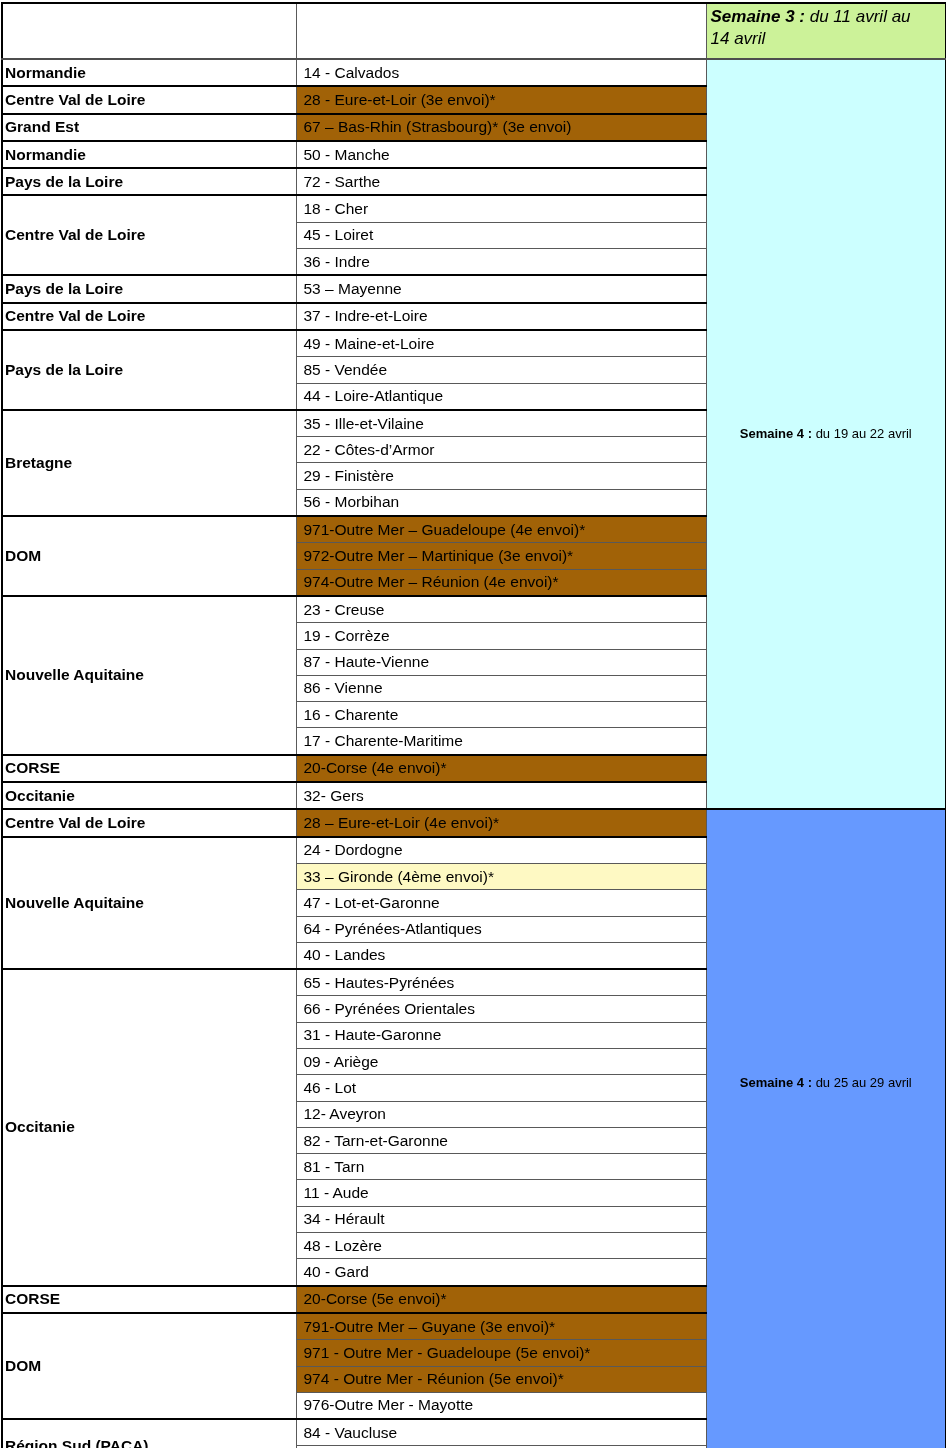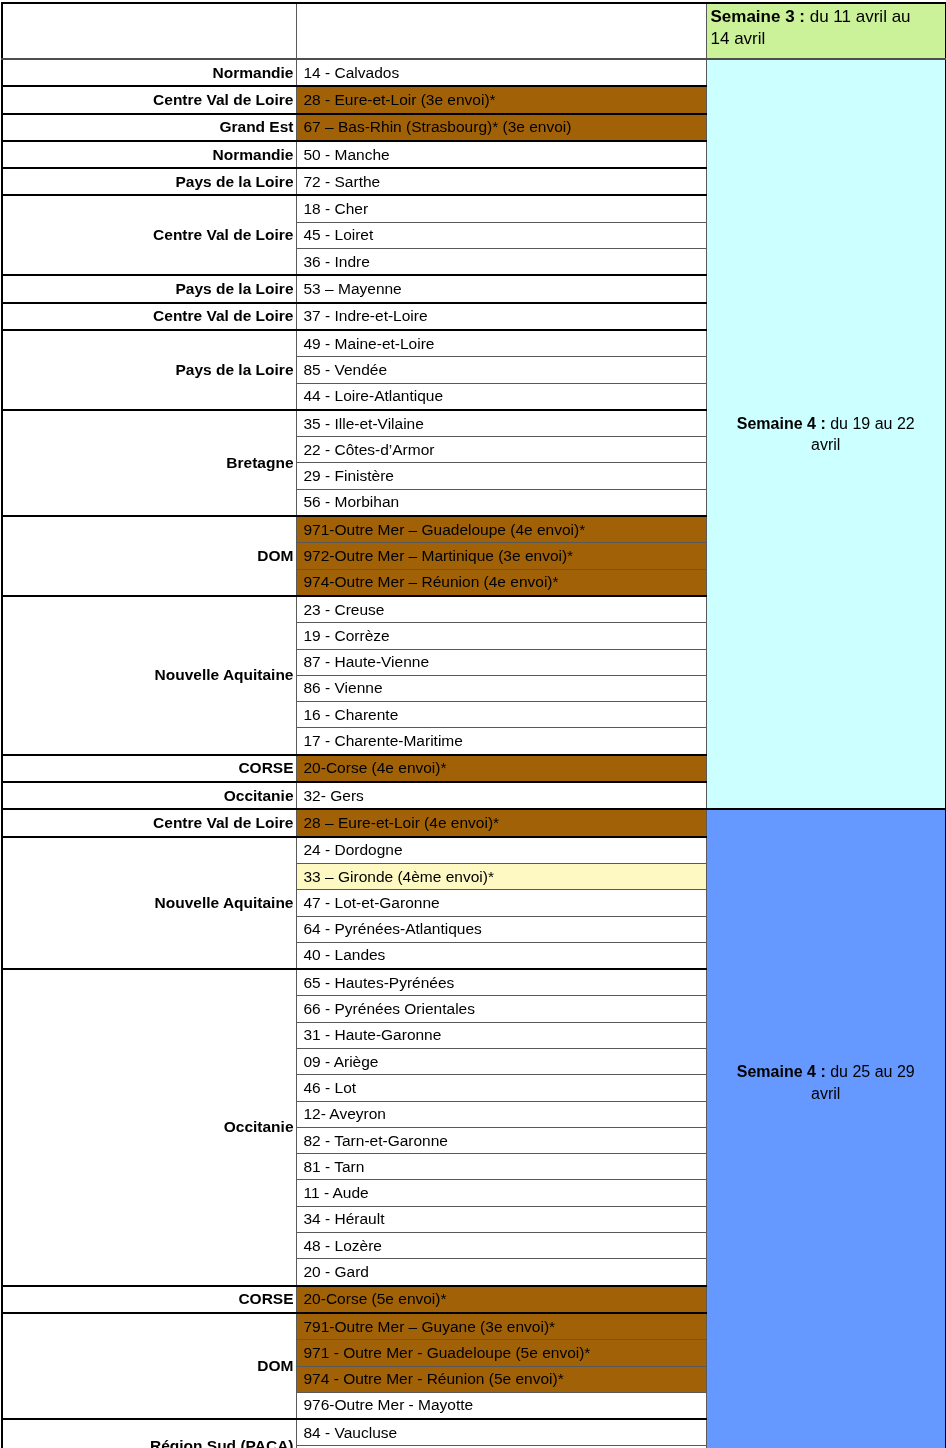--- a/index.html
+++ b/index.html
@@ -1,30 +1,30 @@
 <!DOCTYPE html>
 <html><head>
 <meta charset="utf-8">
 <style>
   html,body { margin:0; padding:0; background:#ffffff; }
   body { width:946px; font-family:"Liberation Sans", sans-serif; color:#000; }
   .wrap { padding:2px 1px; }
   table { border-collapse:collapse; width:944px; table-layout:fixed; border:2px solid #000; }
   td { border:1px solid #595959; overflow:hidden; vertical-align:middle; }
   
-  tr[data-name="header-row"] td { height:50px; border-bottom:2px solid #4d4d4d; background:#fff; }
+  tr[data-name="header-row"] td { height:50px; border-bottom:2px solid #4d4d4d; background:#fff;font-style:italic; }
   td.week-header { vertical-align:top; padding:2px 4px; }
   td.week-header .week-text { max-width:206px; font-size:17px; line-height:1.32; text-align:left; }
   .wk-title { font-weight:bold; }
   
   td.dept-cell { height:25.3px; font-size:15.5px; padding:0 16px 0 7px; white-space:nowrap; }
-  td.region-cell { font-weight:bold; text-align:right; font-size:15.5px; padding:0 2px; }
+  td.region-cell { font-weight:bold; text-align:left; font-size:15.5px; padding:0 2px; }
   td.group-start, tr.group-start td.region-cell, tr.group-start td.dept-cell { border-top:2.5px solid #000; }
   
-  td.week-cell { text-align:center; font-size:16px; border-top:2.5px solid #000; border-left:1px solid #595959; }
+  td.week-cell { text-align:center; font-size:13px; border-top:2.5px solid #000; border-left:1px solid #595959; }
   td.week-cell .week-text { width:195px; margin:0 auto; line-height:1.35; }
   td.week-cell.week5 { padding-bottom:118px; }
   .shade-light { background:#a16207; }
   .shade-dark  { background:#fef9c3; }
 </style>
 </head>
 <body>
 
 <div class="wrap" data-name="page">
   <table data-name="schedule-table">
@@ -196,21 +196,21 @@
         <tr data-name="table-row">
           <td class="dept-cell" data-name="department-cell">11 - Aude</td>
         </tr>
         <tr data-name="table-row">
           <td class="dept-cell" data-name="department-cell">34 - Hérault</td>
         </tr>
         <tr data-name="table-row">
           <td class="dept-cell" data-name="department-cell">48 - Lozère</td>
         </tr>
         <tr data-name="table-row">
-          <td class="dept-cell" data-name="department-cell">20 - Gard</td>
+          <td class="dept-cell" data-name="department-cell">40 - Gard</td>
         </tr>
         <tr data-name="table-row" class="group-start">
           <td class="region-cell" rowspan="1" data-name="region-cell">CORSE</td>
           <td class="dept-cell shade-light" data-name="department-cell">20-Corse (5e envoi)*</td>
         </tr>
         <tr data-name="table-row" class="group-start">
           <td class="region-cell" rowspan="4" data-name="region-cell">DOM</td>
           <td class="dept-cell shade-light" data-name="department-cell">791-Outre Mer – Guyane (3e envoi)*</td>
         </tr>
         <tr data-name="table-row">

